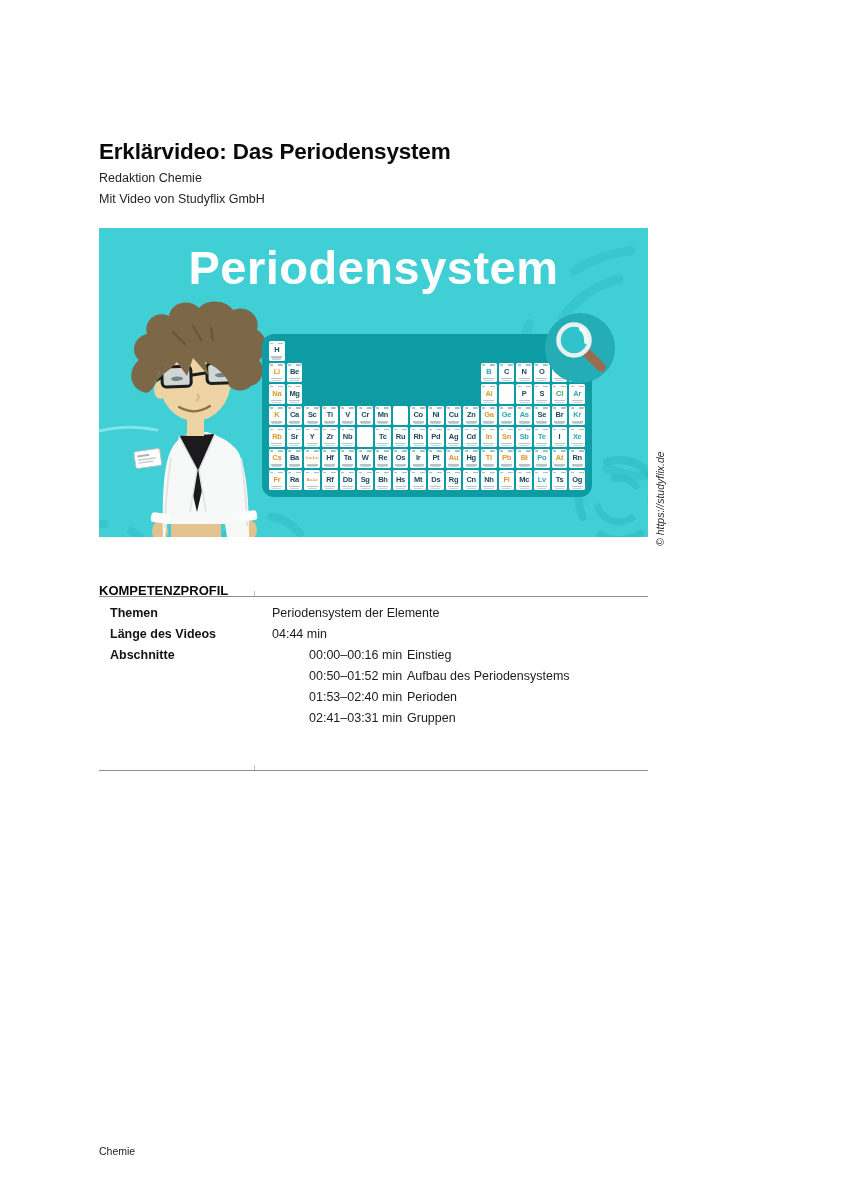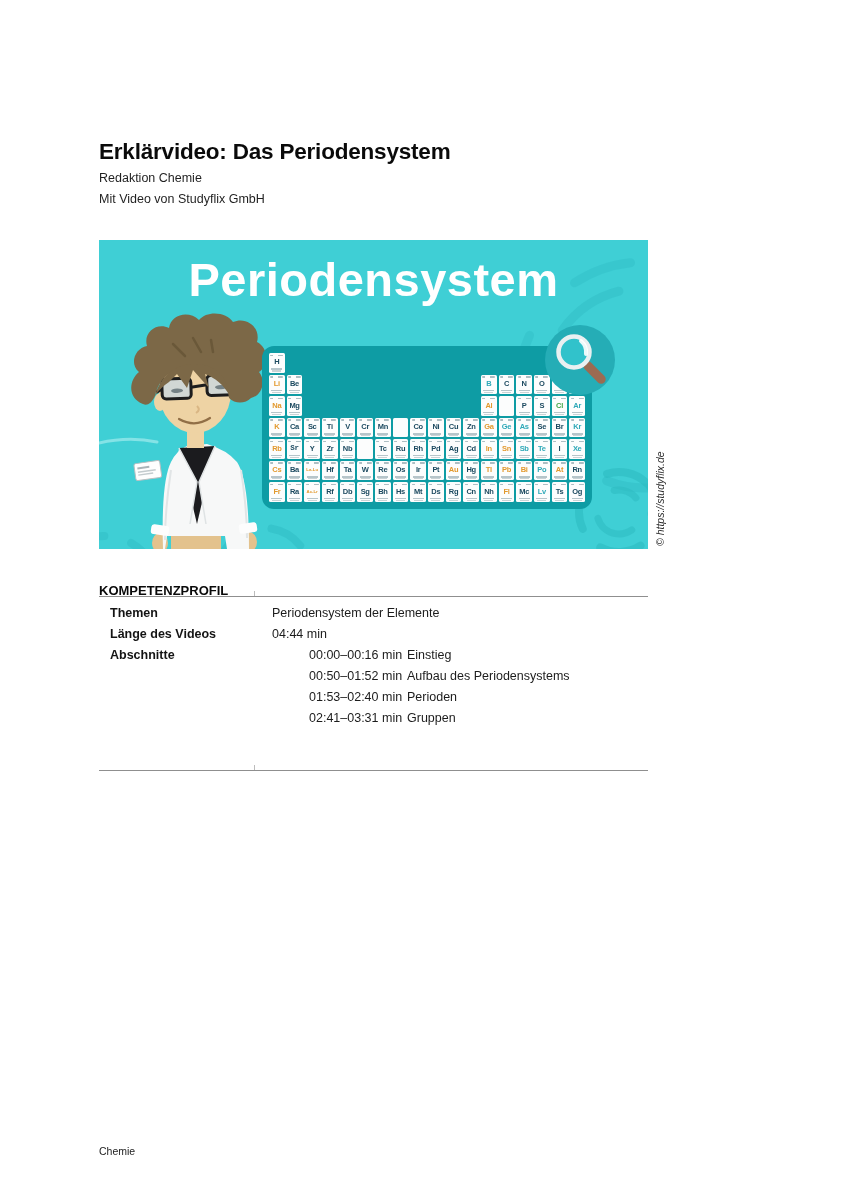--- a/index.html
+++ b/index.html
@@ -4,21 +4,21 @@
 <style>
   html,body{margin:0;padding:0;background:#fff;}
   .page{position:relative;width:849px;height:1200px;background:#ffffff;
         font-family:"Liberation Sans",sans-serif;color:#1a1a1a;overflow:hidden;margin:0 auto;}
 
   .title{position:absolute;left:99px;top:124px;font-size:22.5px;font-weight:700;color:#0a0a0a;letter-spacing:-0.2px;}
   .byline{position:absolute;left:99px;font-size:12.5px;color:#1f1f1f;}
   #byline1{top:171px;} #byline2{top:192px;}
 
   
-  .thumb{position:absolute;left:99px;top:240px;width:549px;height:309px;overflow:hidden;}
+  .thumb{position:absolute;left:99px;top:228px;width:549px;height:309px;overflow:hidden;}
   .decor{position:absolute;left:0;top:0;width:549px;height:309px;}
   .headline{position:absolute;left:0;right:0;top:12px;text-align:center;font-size:47px;font-weight:700;
             color:#ffffff;letter-spacing:0.5px;}
   .character{position:absolute;left:16px;top:70px;width:164px;height:239px;}
   .panel{position:absolute;left:163px;top:106px;width:330px;height:163px;border-radius:12px;}
   .ptable{position:absolute;left:7px;top:7px;right:7px;bottom:7px;display:grid;
           grid-template-columns:repeat(18,1fr);grid-template-rows:repeat(7,1fr);gap:2px;}
   .tile{background:#fcfdfd;border-radius:1.5px;display:flex;flex-direction:column;align-items:center;
         justify-content:space-between;padding:1.5px 0 1px;min-width:0;overflow:hidden;}
   .cellempty{background:transparent;}
@@ -442,21 +442,21 @@
           <div class="tile">
             <span class="mt"></span>
             <span class="sym" style="color: rgb(226, 153, 46);">Rb</span>
             <span class="mbw">
               <span class="mb1"></span>
               <span class="mb2"></span>
             </span>
           </div>
           <div class="tile">
             <span class="mt"></span>
-            <span class="sym" style="color: rgb(28, 74, 96); font-family: Liberation Mono, monospace;">Sr</span>
+            <span class="sym" style="color: rgb(28, 74, 96);">Sr</span>
             <span class="mbw">
               <span class="mb1"></span>
               <span class="mb2"></span>
             </span>
           </div>
           <div class="tile">
             <span class="mt"></span>
             <span class="sym" style="color: rgb(28, 74, 96);">Y</span>
             <span class="mbw">
               <span class="mb1"></span>

